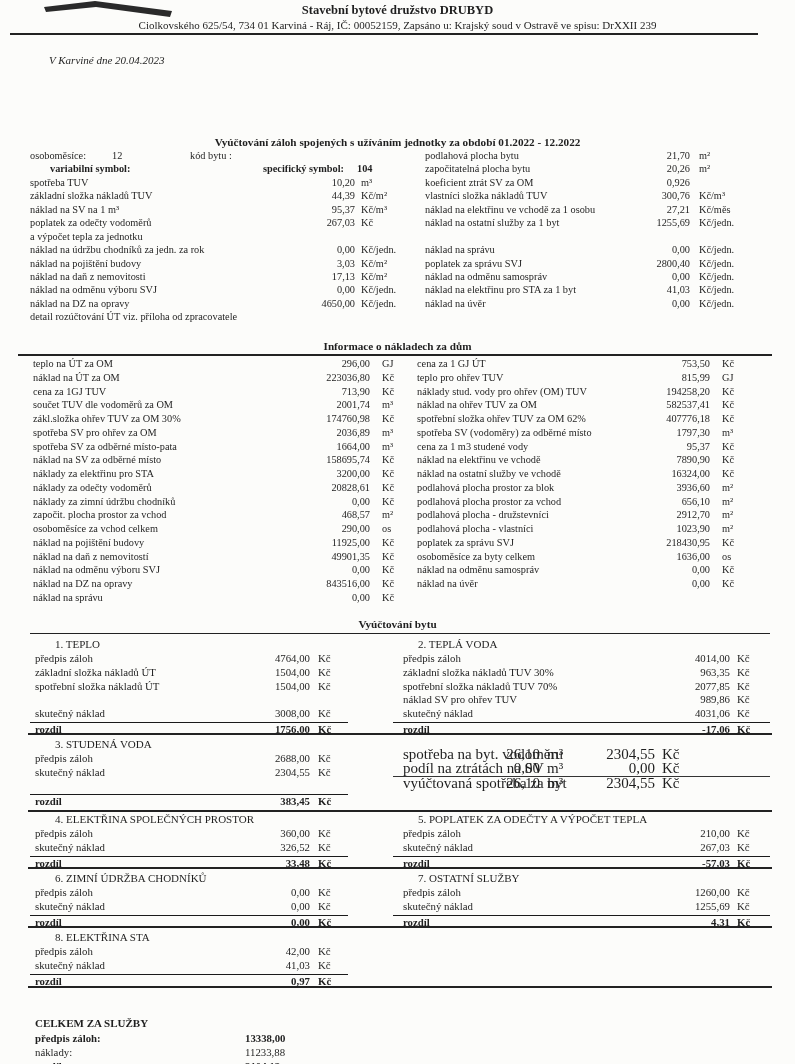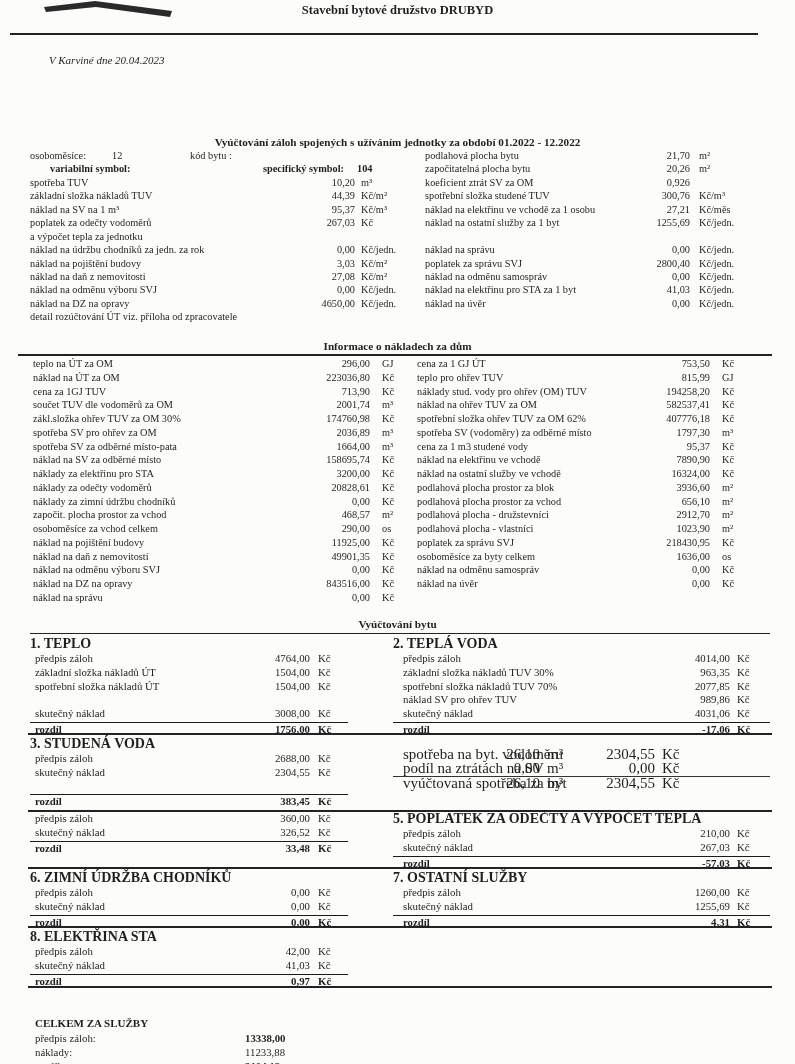--- a/index.html
+++ b/index.html
@@ -39,21 +39,21 @@
   .secB .row{height:13.75px;line-height:13.7px;}
   .secB .c-ll{left:33px;}
   .secB .c-lv{left:220px;width:150px;text-align:right;}
   .secB .c-lu{left:382px;}
   .secB .c-rl{left:417px;}
   .secB .c-rv{left:580px;width:130px;text-align:right;}
   .secB .c-ru{left:722px;}
 
   
   .blk{position:absolute;}
-  .bh{height:15px;line-height:14px;font-size:14px;font-weight:bold;white-space:nowrap;}
+  .bh{height:15px;line-height:14px;font-size:11px;font-weight:normal;white-space:nowrap;margin-left:25px;}
   .brow{position:relative;height:13.8px;line-height:13.6px;font-size:10.8px;white-space:nowrap;}
   .brow span{position:absolute;top:0;}
   .blk-l .c-label{left:5px;}
   .blk-l .c-value{left:150px;width:130px;text-align:right;}
   .blk-l .c-unit{left:288px;}
   .blk-r .c-label{left:10px;}
   .blk-r .c-value{left:207px;width:130px;text-align:right;}
   .blk-r .c-unit{left:344px;}
   .rozdil{border-top:1.3px solid #1a1a1a;margin-top:1px;padding-top:1px;font-weight:bold;}
 
@@ -68,32 +68,33 @@
   .water .c-u2{left:269px;}
 
   
   .totals{position:absolute;left:35px;top:1016px;width:420px;}
   .tot-h{height:16px;line-height:15px;font-size:11px;font-weight:bold;}
   .totrow{position:relative;height:14px;line-height:13.8px;font-size:10.8px;white-space:nowrap;}
   .totrow span{position:absolute;top:0;}
   .totrow .c-label{left:0;}
   .totrow .c-value{left:210px;}
   .totrow.b .c-value{font-weight:bold;}
-  .totrow.b .c-label{font-weight:normal;}
+  .totrow.b .c-label{font-weight:bold;}
 </style>
 </head>
 <body>
 
 <div class="page">
 
   <svg class="abs" style="left:40px;top:0" width="150" height="22">
     <polygon points="4,7 55,1 132,11 130,17 56,7 6,12" fill="#2a2a2a"></polygon>
   </svg>
 
   <div class="abs center doc-title b">Stavební bytové družstvo DRUBYD</div>
+  <div class="abs center doc-address">Ciolkovského 625/54, 734 01 Karviná - Ráj, IČ: 00052159, Zapsáno u: Krajský soud v Ostravě ve spisu: DrXXII 239</div>
   <div class="rule" style="left:10px;top:33px;width:748px;height:1.8px"></div>
   <div class="abs date i">V Karviné dne 20.04.2023</div>
 
   <div class="sec-title b center" style="top:136px">Vyúčtování záloh spojených s užíváním jednotky za období 01.2022 - 12.2022</div>
   <div class="rows secA" style="top:149px">
       <div class="row">
         <span class="c-ll">osoboměsíce:</span>
         <span class="c-m1">12</span>
         <span class="c-m2">kód bytu :</span>
         <span class="c-rl">podlahová plocha  bytu</span>
@@ -112,21 +113,21 @@
         <span class="c-ll">spotřeba TUV</span>
         <span class="c-lv">10,20</span>
         <span class="c-lu">m³</span>
         <span class="c-rl">koeficient ztrát SV za OM</span>
         <span class="c-rv">0,926</span>
       </div>
       <div class="row">
         <span class="c-ll">základní složka nákladů TUV</span>
         <span class="c-lv">44,39</span>
         <span class="c-lu">Kč/m²</span>
-        <span class="c-rl">spotřební složka studené TUV</span>
+        <span class="c-rl">vlastníci složka nákladů TUV</span>
         <span class="c-rv">300,76</span>
         <span class="c-ru">Kč/m³</span>
       </div>
       <div class="row">
         <span class="c-ll">náklad na SV na 1 m³</span>
         <span class="c-lv">95,37</span>
         <span class="c-lu">Kč/m³</span>
         <span class="c-rl">náklad na elektřinu ve vchodě za 1 osobu</span>
         <span class="c-rv">27,21</span>
         <span class="c-ru">Kč/měs</span>
@@ -153,21 +154,21 @@
       <div class="row">
         <span class="c-ll">náklad na pojištění budovy</span>
         <span class="c-lv">3,03</span>
         <span class="c-lu">Kč/m²</span>
         <span class="c-rl">poplatek za správu SVJ</span>
         <span class="c-rv">2800,40</span>
         <span class="c-ru">Kč/jedn.</span>
       </div>
       <div class="row">
         <span class="c-ll">náklad na daň z nemovitosti</span>
-        <span class="c-lv">27,08</span>
+        <span class="c-lv">17,13</span>
         <span class="c-lu">Kč/m²</span>
         <span class="c-rl">náklad na odměnu samospráv</span>
         <span class="c-rv">0,00</span>
         <span class="c-ru">Kč/jedn.</span>
       </div>
       <div class="row">
         <span class="c-ll">náklad na odměnu výboru SVJ</span>
         <span class="c-lv">0,00</span>
         <span class="c-lu">Kč/jedn.</span>
         <span class="c-rl">náklad na elektřinu pro STA za 1 byt</span>
@@ -448,20 +449,21 @@
         <span class="c-v1">26,10</span>
         <span class="c-u1">m³</span>
         <span class="c-v2">2304,55</span>
         <span class="c-u2">Kč</span>
       </div>
     </div>
 
   <div class="rule" style="left:28px;top:809.5px;width:744px;height:2.4px"></div>
 
   <div class="blk blk-l" style="left:30px;top:812px;width:318px">
+    <div class="bh">4. ELEKTŘINA SPOLEČNÝCH PROSTOR</div>
     <div>
         <div class="brow">
           <span class="c-label">předpis záloh</span>
           <span class="c-value">360,00</span>
           <span class="c-unit">Kč</span>
         </div>
         <div class="brow">
           <span class="c-label">skutečný náklad</span>
           <span class="c-value">326,52</span>
           <span class="c-unit">Kč</span>

